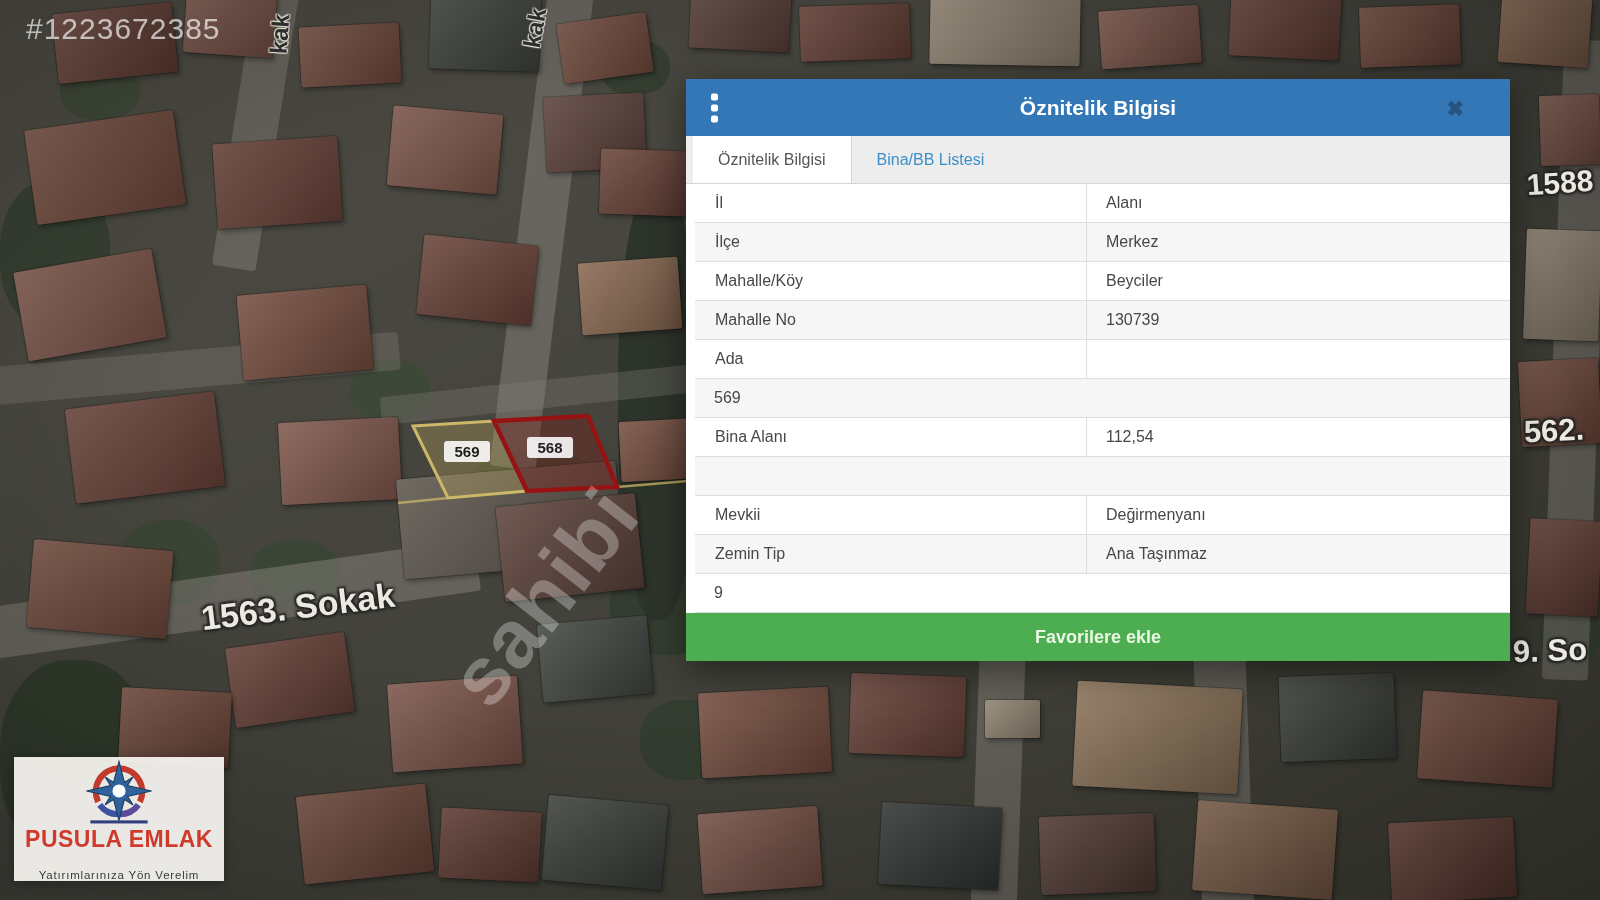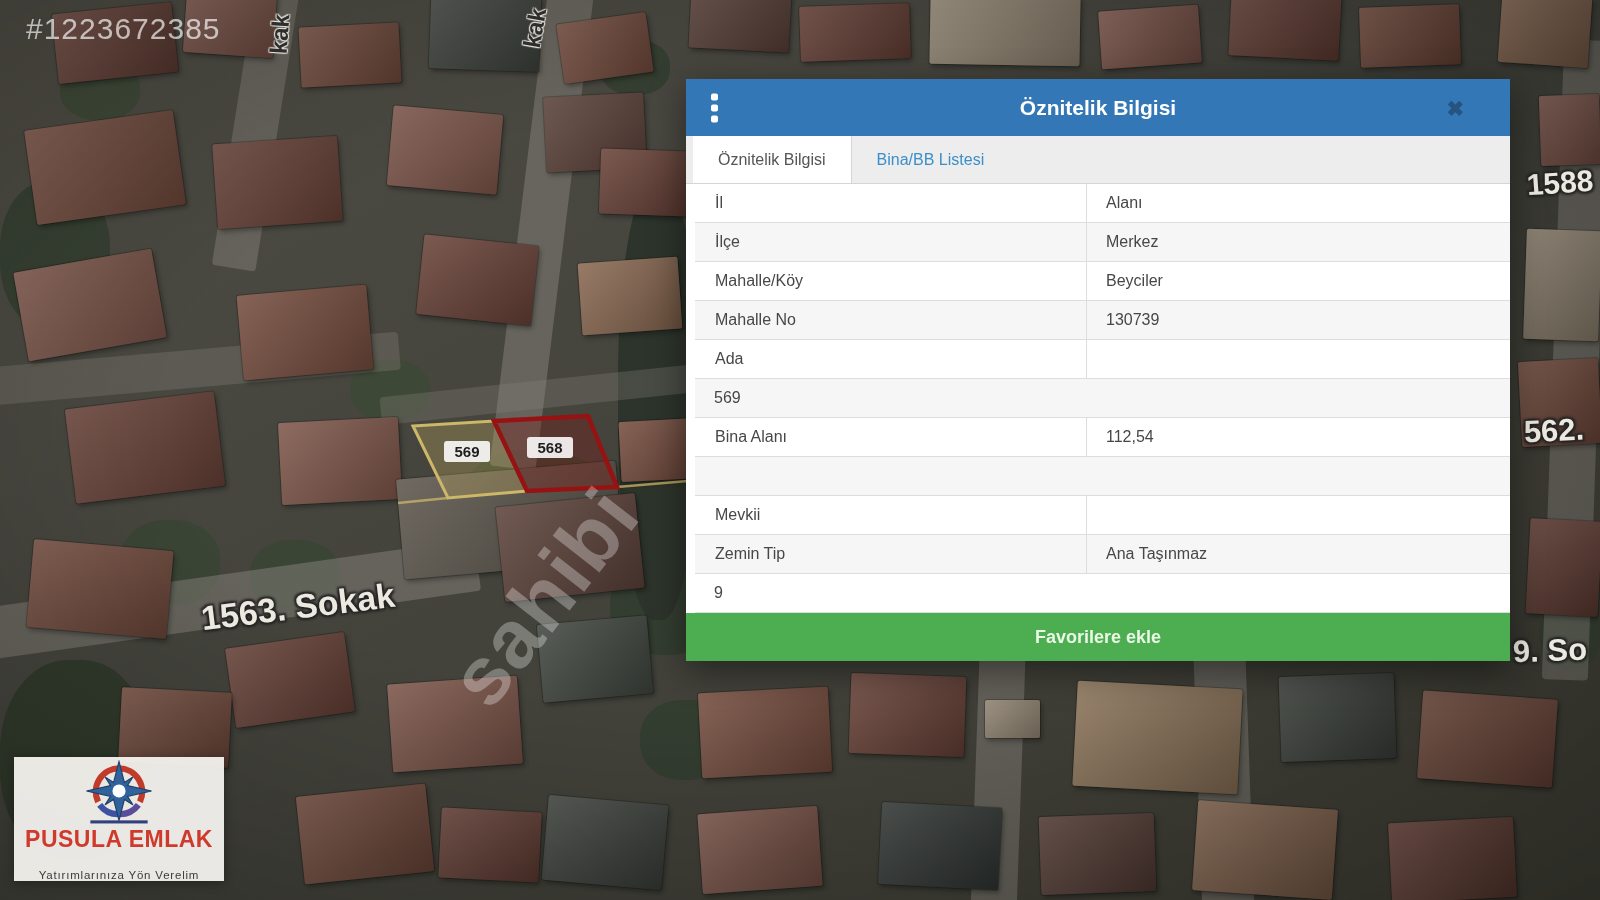--- a/index.html
+++ b/index.html
@@ -203,20 +203,21 @@
           <div class="attr-value">569</div>
         </div>
         <div class="attr-row">
           <div class="attr-label">Bina Alanı</div>
           <div class="attr-value">112,54</div>
         </div>
         <div class="attr-row">
         </div>
         <div class="attr-row">
           <div class="attr-label">Mevkii</div>
+          <div class="attr-value">Değirmenyanı</div>
         </div>
         <div class="attr-row">
           <div class="attr-label">Zemin Tip</div>
           <div class="attr-value">Ana Taşınmaz</div>
         </div>
         <div class="attr-row">
           <div class="attr-value">9</div>
         </div>
       </div>
     <div class="fav-button">Favorilere ekle</div>

